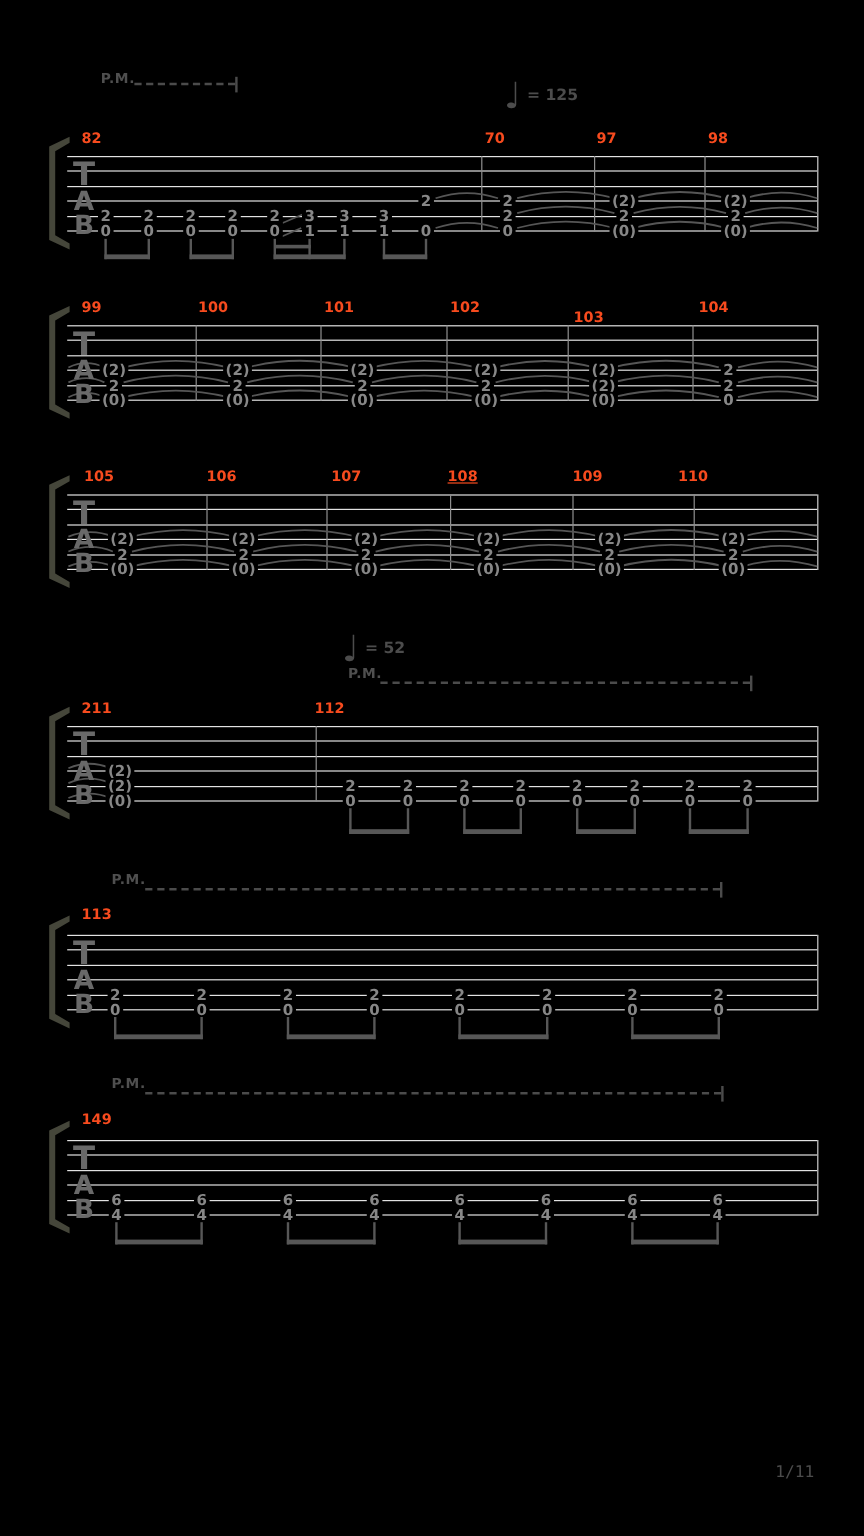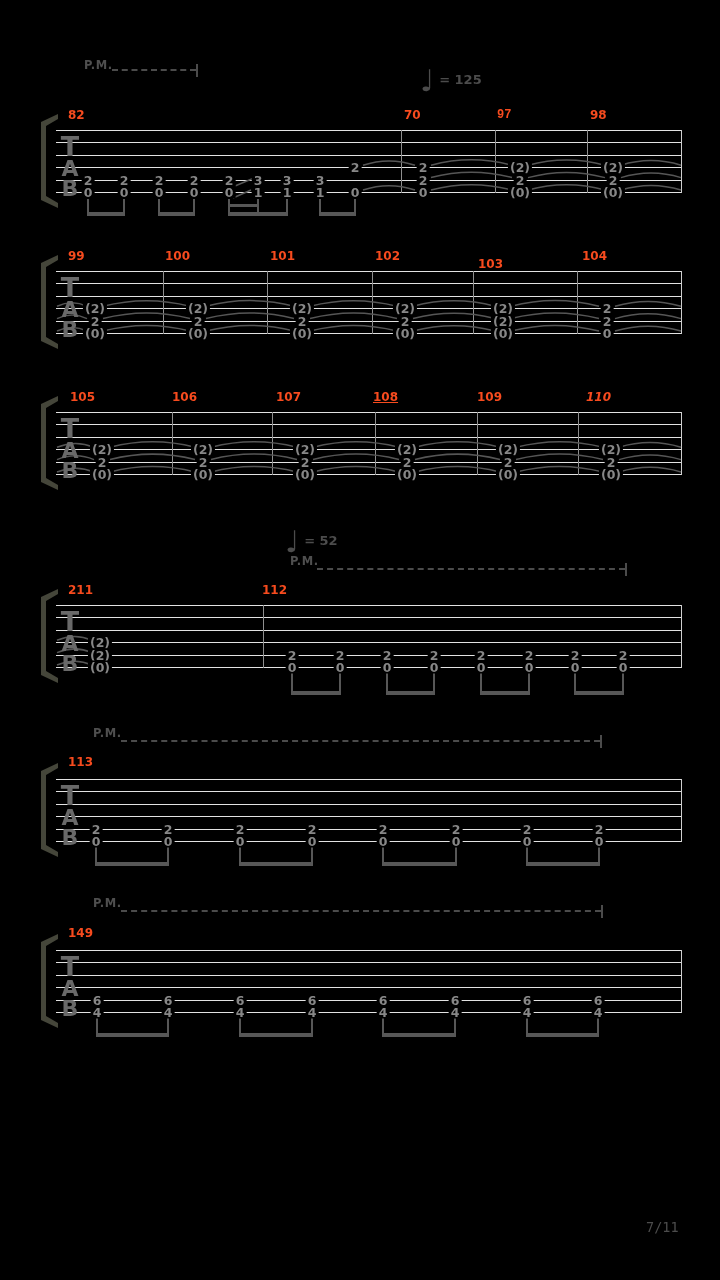--- a/index.html
+++ b/index.html
@@ -86,37 +86,37 @@
       <path d="M619 447.2 Q 650 437.86 681 447.2" stroke="#565656" stroke-width="1.5" fill="none"></path>
       <path d="M619 459.6 Q 650 450.26000000000005 681 459.6" stroke="#565656" stroke-width="1.5" fill="none"></path>
       <path d="M619 472 Q 650 462.66 681 472" stroke="#565656" stroke-width="1.5" fill="none"></path>
       <polygon points="58,589 41,597 41,675 58,683 58,678 46,671 46,601 58,594" fill="#45463a"></polygon>
       <path d="M57 640.2 Q 74.5 632.75 92 640.2" stroke="#565656" stroke-width="1.5" fill="none"></path>
       <path d="M57 652.6 Q 74.5 645.15 92 652.6" stroke="#565656" stroke-width="1.5" fill="none"></path>
       <path d="M57 665 Q 74.5 657.55 92 665" stroke="#565656" stroke-width="1.5" fill="none"></path>
       <polygon points="58,763 41,771 41,849 58,857 58,852 46,845 46,775 58,768" fill="#45463a"></polygon>
       <polygon points="58,934 41,942 41,1020 58,1028 58,1023 46,1016 46,946 58,939" fill="#45463a"></polygon>
     </svg>
-  <div class="abs footer" style="left:646px;top:1219px">7/11</div>
+  <div class="abs footer" style="left:646px;top:1219px">1/11</div>
 <div class="abs staff-line" style="left: 56px; top: 130px; width: 625px;"></div>
     <div class="abs staff-line" style="left: 56px; top: 142.4px; width: 625px;"></div>
     <div class="abs staff-line" style="left: 56px; top: 154.8px; width: 625px;"></div>
     <div class="abs staff-line" style="left: 56px; top: 167.2px; width: 625px;"></div>
     <div class="abs staff-line" style="left: 56px; top: 179.6px; width: 625px;"></div>
     <div class="abs staff-line" style="left: 56px; top: 192px; width: 625px;"></div>
     <div class="abs tab-letter" style="left: 70px; top: 146px; font-size: 27px;">T</div>
     <div class="abs tab-letter" style="left: 70px; top: 169px; font-size: 22px;">A</div>
     <div class="abs tab-letter" style="left: 70px; top: 189px; font-size: 22px;">B</div>
     <div class="abs barline" style="left: 401px; top: 130px; height: 63px;"></div>
     <div class="abs barline" style="left: 495px; top: 130px; height: 63px;"></div>
     <div class="abs barline" style="left: 587px; top: 130px; height: 63px;"></div>
     <div class="abs edgeline" style="left: 681px; top: 130px; height: 63px;"></div>
     <div class="abs measure-num" style="left: 68px; top: 109px;">82</div>
     <div class="abs measure-num" style="left: 404px; top: 109px;">70</div>
-    <div class="abs measure-num" style="left: 497px; top: 109px; font-family: Liberation Mono, monospace;">97</div>
+    <div class="abs measure-num" style="left: 497px; top: 109px;">97</div>
     <div class="abs measure-num" style="left: 590px; top: 109px;">98</div>
     <div class="abs stem" style="left: 87px; top: 199px; width: 2px; height: 17px;"></div>
     <div class="abs stem" style="left: 123px; top: 199px; width: 2px; height: 17px;"></div>
     <div class="abs beam" style="left: 87px; top: 211.5px; width: 38px; height: 4.5px;"></div>
     <div class="abs stem" style="left: 158px; top: 199px; width: 2px; height: 17px;"></div>
     <div class="abs stem" style="left: 193px; top: 199px; width: 2px; height: 17px;"></div>
     <div class="abs beam" style="left: 158px; top: 211.5px; width: 37px; height: 4.5px;"></div>
     <div class="abs stem" style="left: 228px; top: 199px; width: 2px; height: 17px;"></div>
     <div class="abs stem" style="left: 257px; top: 199px; width: 2px; height: 17px;"></div>
     <div class="abs stem" style="left: 286px; top: 199px; width: 2px; height: 17px;"></div>
@@ -204,21 +204,21 @@
     <div class="abs barline" style="left: 272px; top: 412px; height: 63px;"></div>
     <div class="abs barline" style="left: 375px; top: 412px; height: 63px;"></div>
     <div class="abs barline" style="left: 477px; top: 412px; height: 63px;"></div>
     <div class="abs barline" style="left: 578px; top: 412px; height: 63px;"></div>
     <div class="abs edgeline" style="left: 681px; top: 412px; height: 63px;"></div>
     <div class="abs measure-num" style="left: 70px; top: 391px;">105</div>
     <div class="abs measure-num" style="left: 172px; top: 391px;">106</div>
     <div class="abs measure-num" style="left: 276px; top: 391px;">107</div>
     <div class="abs measure-num" style="left: 373px; top: 391px; text-decoration: underline;">108</div>
     <div class="abs measure-num" style="left: 477px; top: 391px;">109</div>
-    <div class="abs measure-num" style="left: 586px; top: 391px; font-style: italic;">110</div>
+    <div class="abs measure-num" style="left: 565px; top: 391px;">110</div>
     <div class="abs fret" style="left: 102px; top: 449.2px;">(2)</div>
     <div class="abs fret" style="left: 102px; top: 461.6px;">2</div>
     <div class="abs fret" style="left: 102px; top: 474px;">(0)</div>
     <div class="abs fret" style="left: 203px; top: 449.2px;">(2)</div>
     <div class="abs fret" style="left: 203px; top: 461.6px;">2</div>
     <div class="abs fret" style="left: 203px; top: 474px;">(0)</div>
     <div class="abs fret" style="left: 305px; top: 449.2px;">(2)</div>
     <div class="abs fret" style="left: 305px; top: 461.6px;">2</div>
     <div class="abs fret" style="left: 305px; top: 474px;">(0)</div>
     <div class="abs fret" style="left: 407px; top: 449.2px;">(2)</div>

